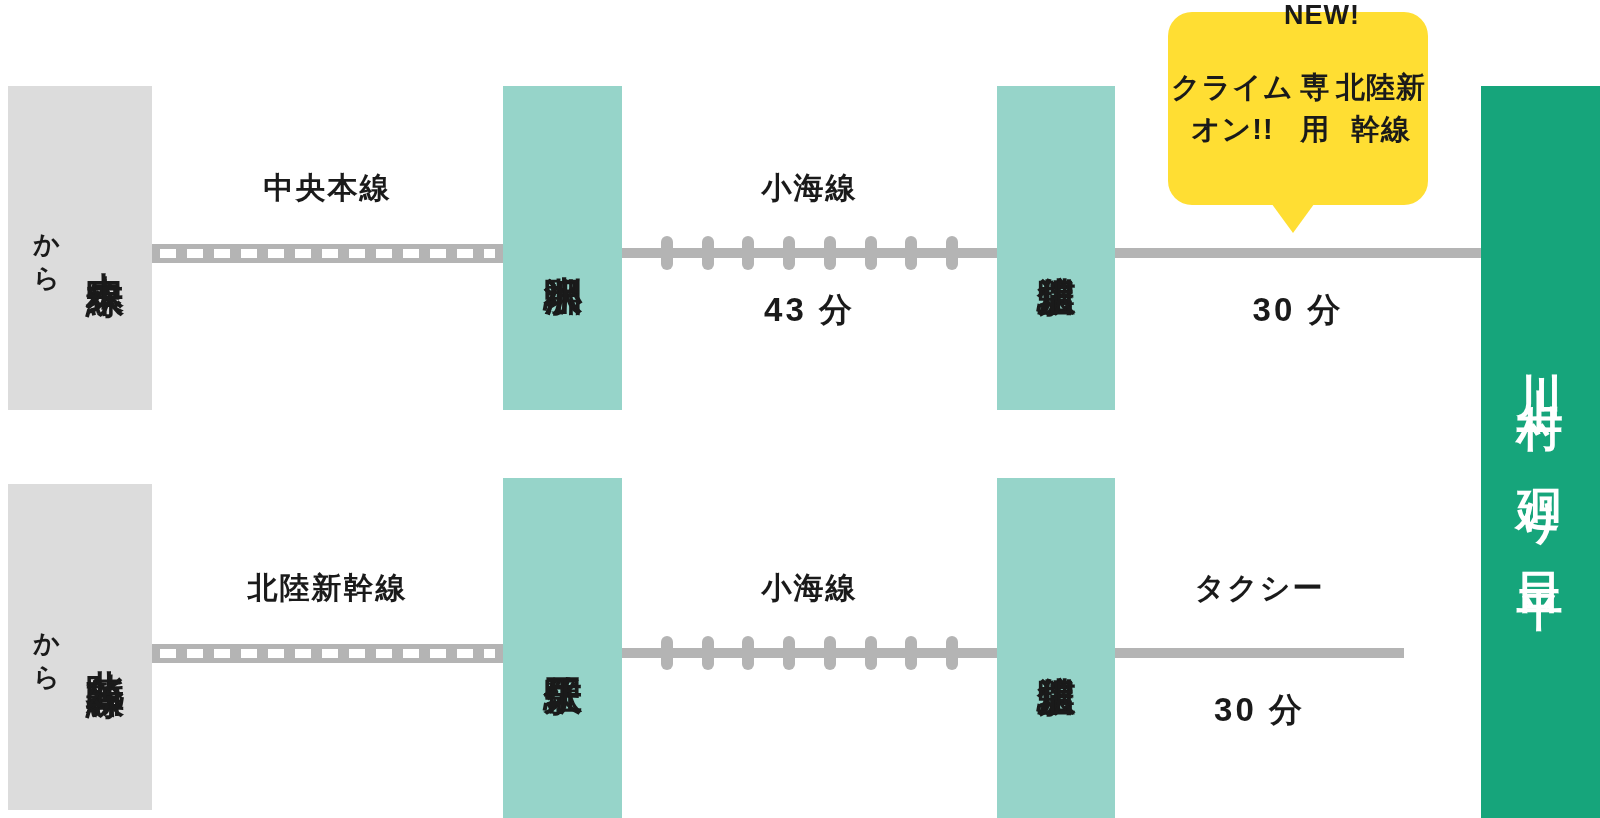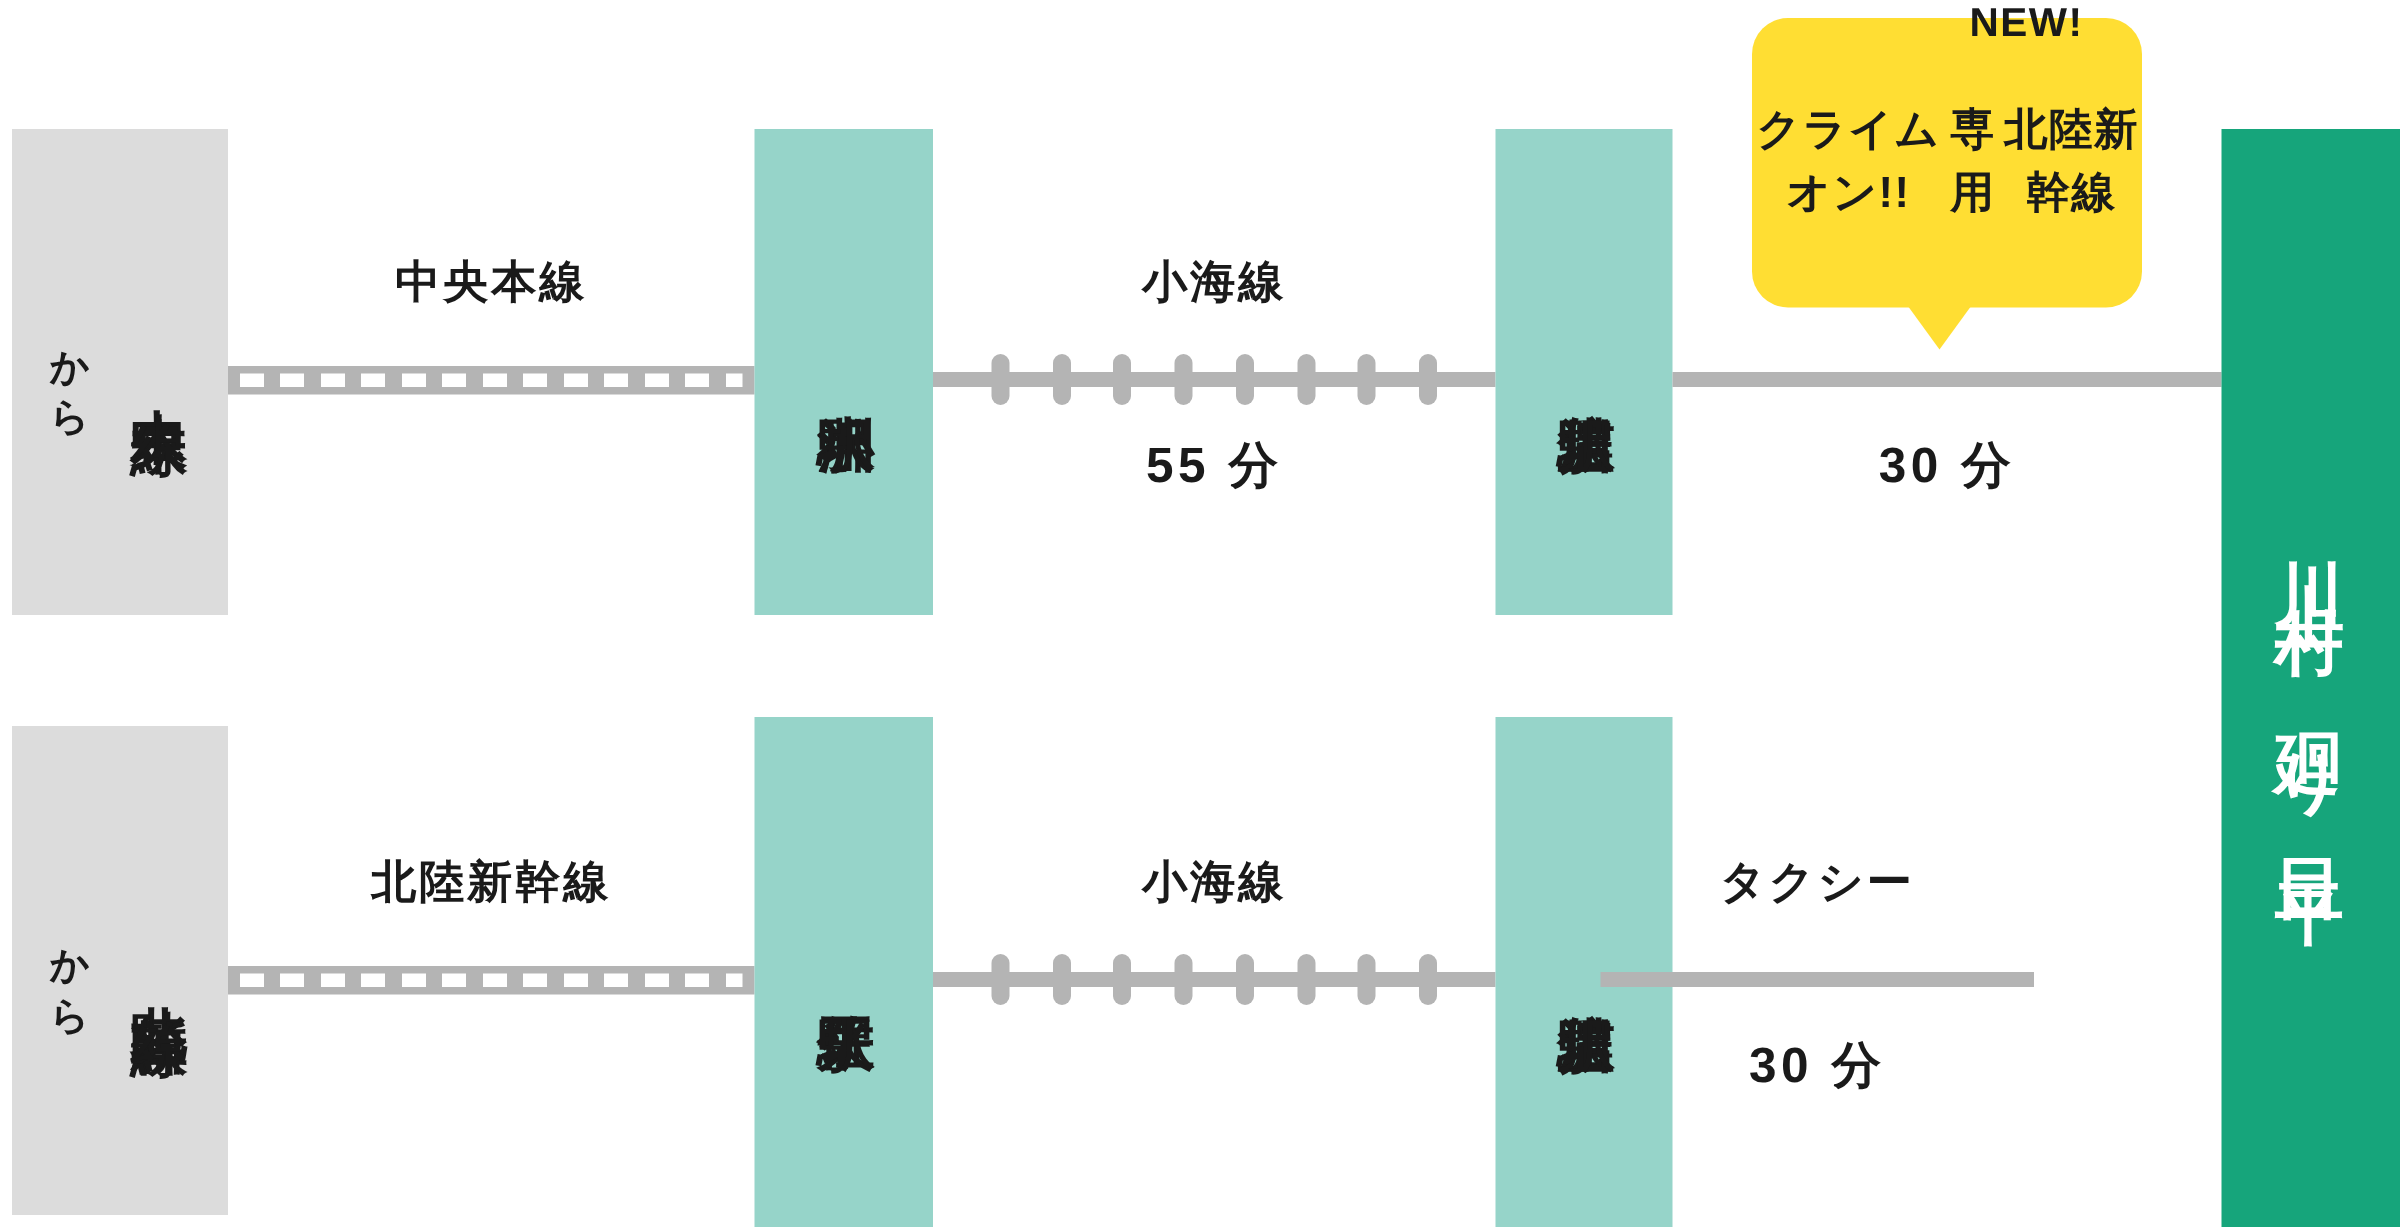--- a/index.html
+++ b/index.html
@@ -35,21 +35,21 @@
     position:absolute;left:1168px;top:12px;width:260px;height:193px;background:#ffde33;
     border-radius:24px;display:flex;flex-direction:row;align-items:center;justify-content:center;
     text-align:center;font-size:29px;line-height:1.42;letter-spacing:1px;z-index:2;
   }
   .bubble-tail{
     position:absolute;left:1269px;top:200px;width:0;height:0;z-index:2;
     border-left:24px solid rgba(0,0,0,0);border-right:24px solid rgba(0,0,0,0);
     border-top:33px solid #ffde33;
   }
   .new-badge{
-    position:absolute;left:1221px;top:0;width:260px;text-align:center;
+    position:absolute;left:1192px;top:0;width:260px;text-align:center;
     font-size:27px;letter-spacing:1px;z-index:3;
   }
 </style>
 </head>
 <body>
 
 <div class="stage">
 
   <div class="box origin" style="left:8px;top:86px;width:144px;height:324px">
     <div class="vtext suffix">から</div>
@@ -72,21 +72,21 @@
           <i></i>
           <i></i>
           <i></i>
           <i></i>
           <i></i>
           <i></i>
           <i></i>
           <i></i>
         </span>
     </div>
-    <div class="seg-label seg-label-bottom time">55 分</div>
+    <div class="seg-label seg-label-bottom time">43 分</div>
   </div>
 
   <div class="box station" style="left:997px;top:86px;width:118px;height:324px">
     <div class="vtext station-text">信濃川上駅</div>
   </div>
 
   <div class="seg" style="left:1115px;top:86px;width:366px">
     <div class="line-plain"></div>
     <div class="seg-label seg-label-bottom time">30 分</div>
   </div>
@@ -126,21 +126,21 @@
           <i></i>
           <i></i>
         </span>
     </div>
   </div>
 
   <div class="box station" style="left:997px;top:478px;width:118px;height:340px">
     <div class="vtext station-text">信濃川上駅</div>
   </div>
 
-  <div class="seg" style="left:1067px;top:486px;width:289px">
+  <div class="seg" style="left:1115px;top:486px;width:289px">
     <div class="seg-label seg-label-top">タクシー</div>
     <div class="line-plain"></div>
     <div class="seg-label seg-label-bottom time">30 分</div>
   </div>
 
   <div class="box dest">
     <div class="vtext dest-text">川上村 廻り目平</div>
   </div>
 
 </div>

